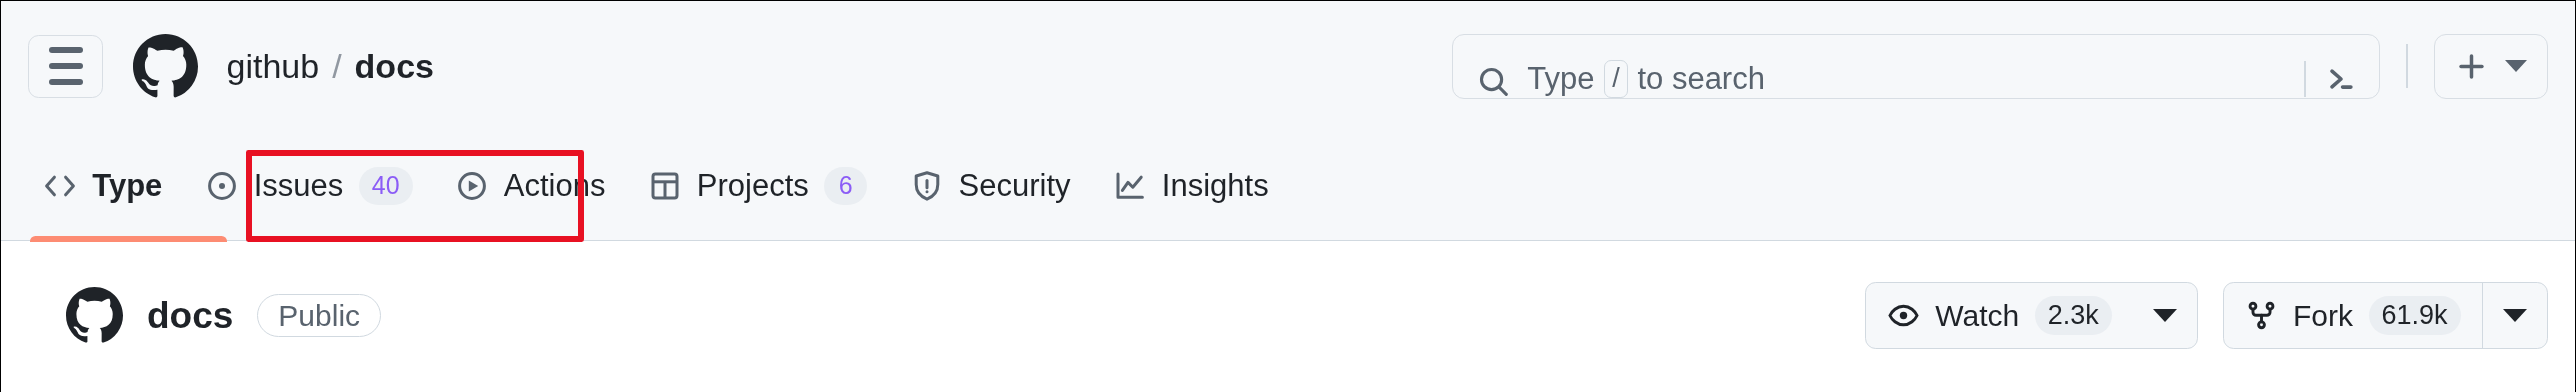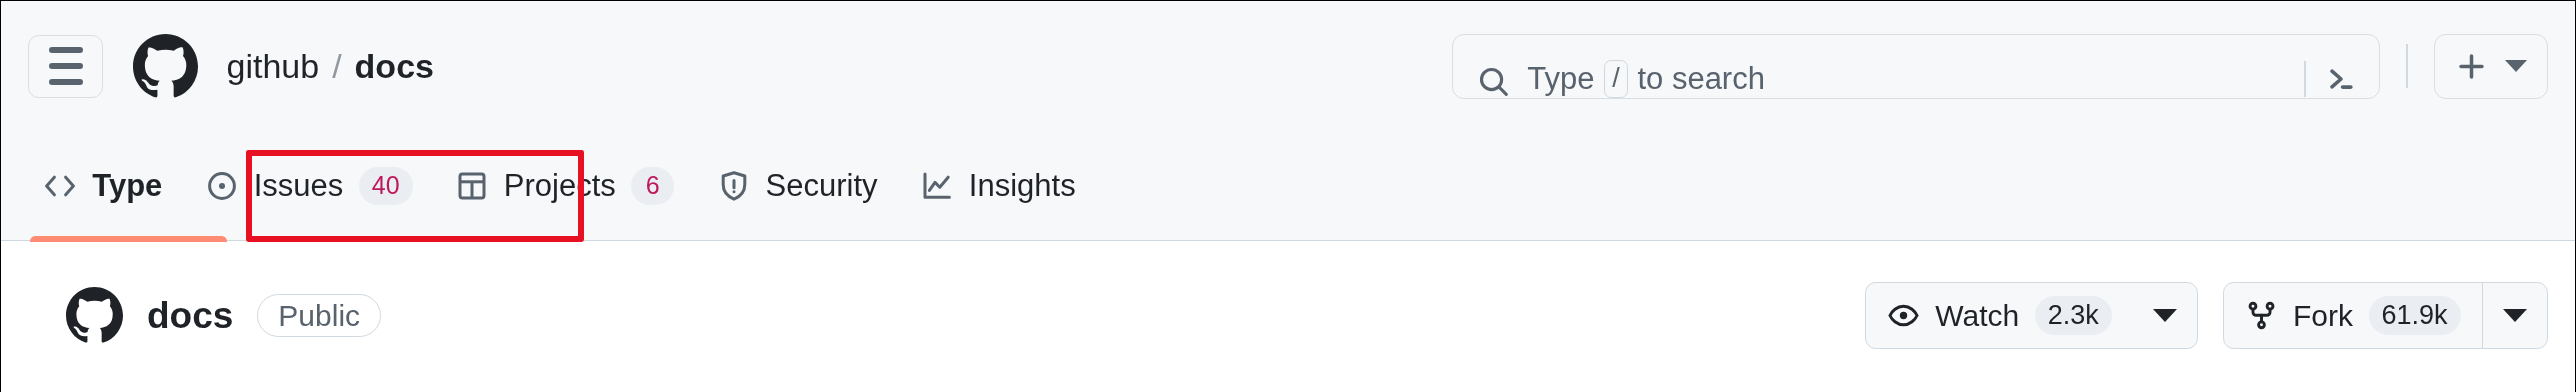--- a/index.html
+++ b/index.html
@@ -222,21 +222,21 @@
 
   .count-badge {
     display: inline-flex;
     align-items: center;
     justify-content: center;
     min-width: 43px;
     height: 38px;
     padding: 0 13px;
     border-radius: 19px;
     background: #eaeef2;
-    color: #be185d;
+    color: #8b5cf6;
     font-size: 25px;
     line-height: 1;
   }
 
   .active-underline {
     position: absolute;
     left: 28.5px;
     bottom: -1.8px;
     width: 197px;
     height: 5.4px;
@@ -437,20 +437,29 @@
           <circle cx="8" cy="8" r="6.2"></circle>
           <circle cx="8" cy="8" r="1.5" fill="#59636e" stroke="none"></circle>
         </svg>
       </span>
       <span class="tab-label">Issues</span>
       <span class="count-badge">40</span>
     </div>
 
 
 
+    <div class="tab">
+      <span class="tab-icon">
+        <svg viewBox="0 0 16 16" fill="none" stroke="#59636e" stroke-width="1.5">
+          <circle cx="8" cy="8" r="6.2"></circle>
+          <polygon points="6.4,5.2 11.1,8 6.4,10.8" fill="#59636e" stroke="none"></polygon>
+        </svg>
+      </span>
+      <span class="tab-label">Actions</span>
+    </div>
 
     <div class="tab">
       <span class="tab-icon">
         <svg viewBox="0 0 16 16" fill="none" stroke="#59636e" stroke-width="1.5">
           <rect x="2" y="2" width="12" height="12" rx="1.2"></rect>
           <line x1="2" y1="5.9" x2="14" y2="5.9"></line>
           <line x1="8" y1="5.9" x2="8" y2="14"></line>
         </svg>
       </span>
       <span class="tab-label">Projects</span>

